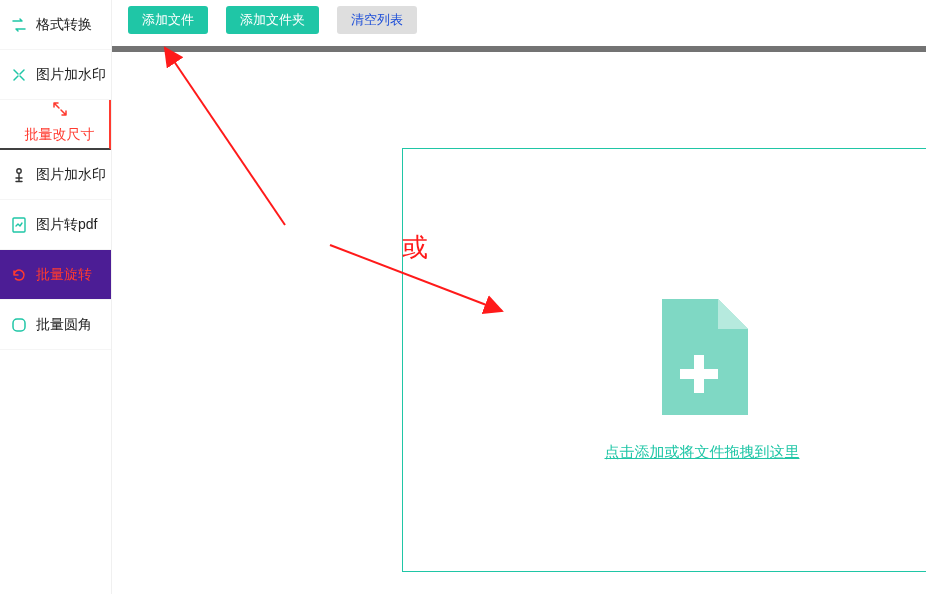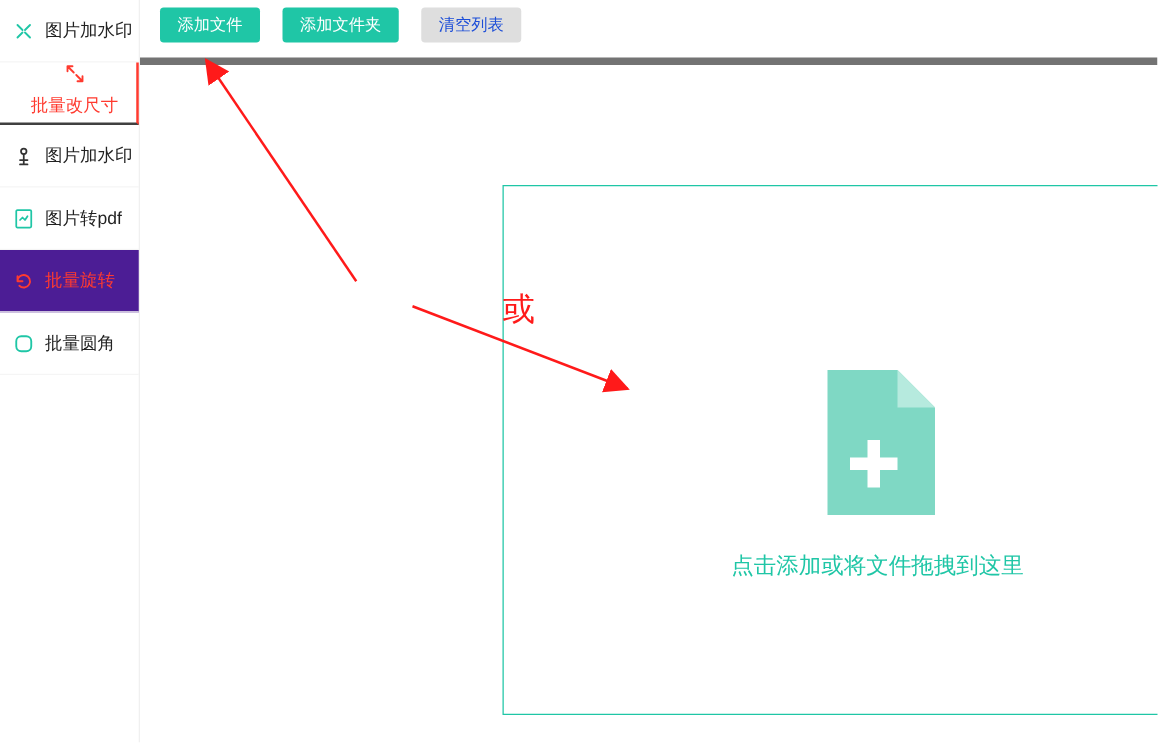--- a/index.html
+++ b/index.html
@@ -63,21 +63,21 @@
     width: 600px;
     height: 424px;
     border:1px solid #1fc6a6;
     display:flex;
     flex-direction:column;
     align-items:center;
     justify-content:center;
     cursor:pointer;
   }
   .drop-zone .file-icon { width:92px; height:116px; margin-bottom:28px; margin-top:40px;}
-  .drop-zone .hint { color:#1fc6a6; font-size:18px; }
+  .drop-zone .hint { color:#1fc6a6; font-size:15px;text-decoration:underline; }
 
   
   .ann-or {
     position:absolute;
     left: 290px;
     top: 230px;
     color:#ff1a1a;
     font-size:26px;
     font-weight:500;
     pointer-events:none;
@@ -89,20 +89,28 @@
     left:0; top:0;
     width:926px; height:594px;
     pointer-events:none;
   }
 
 </style>
 </head>
 <body>
 
 <div class="sidebar">
+  <div class="sidebar-item">
+    <span class="icon">
+      <svg width="18" height="18" viewBox="0 0 18 18" fill="none">
+          <path d="M3 5h9l-2-2M15 13H6l2 2" stroke="#1fc6a6" stroke-width="1.5" stroke-linecap="round" stroke-linejoin="round"></path>
+        </svg>
+    </span>
+    <span>格式转换</span>
+  </div>
   <div class="sidebar-item">
     <span class="icon">
       <svg width="18" height="18" viewBox="0 0 18 18" fill="none">
           <path d="M4 4l4 4M14 14l-4-4M4 14l4-4M14 4l-4 4" stroke="#1fc6a6" stroke-width="1.5" stroke-linecap="round"></path>
         </svg>
     </span>
     <span>图片加水印</span>
   </div>
   <div class="sidebar-item active-resize">
     <span class="icon">

